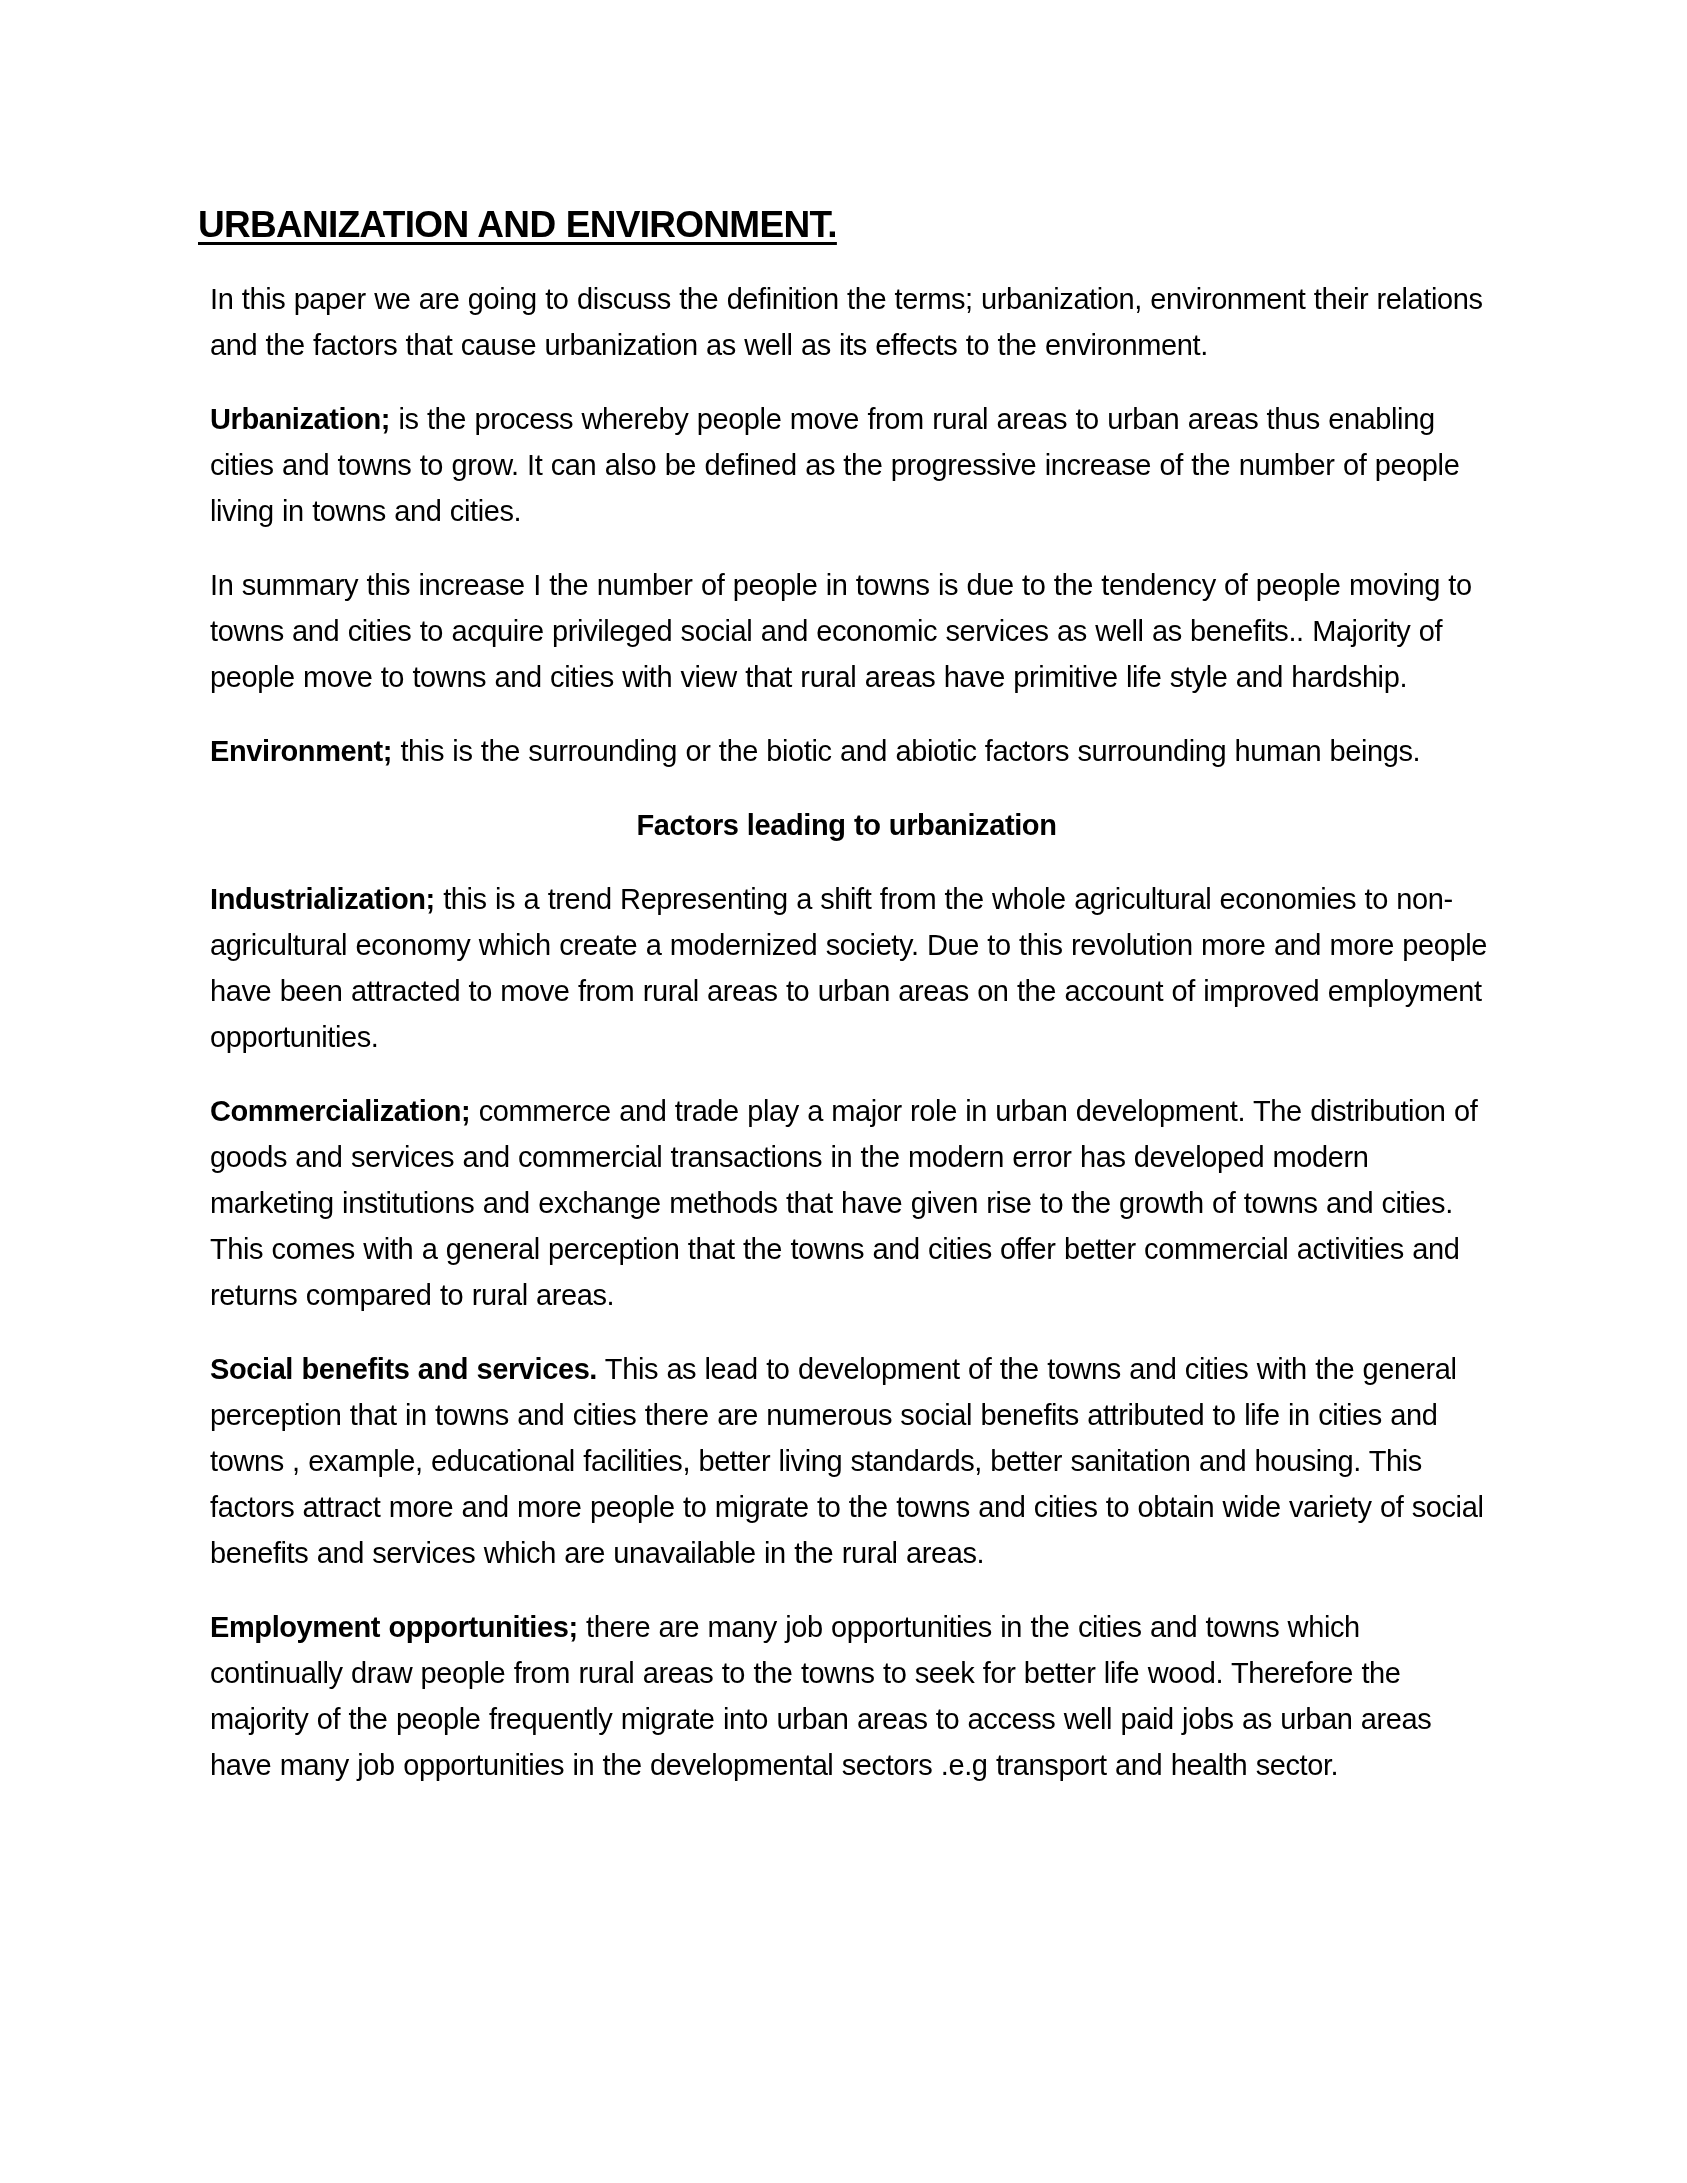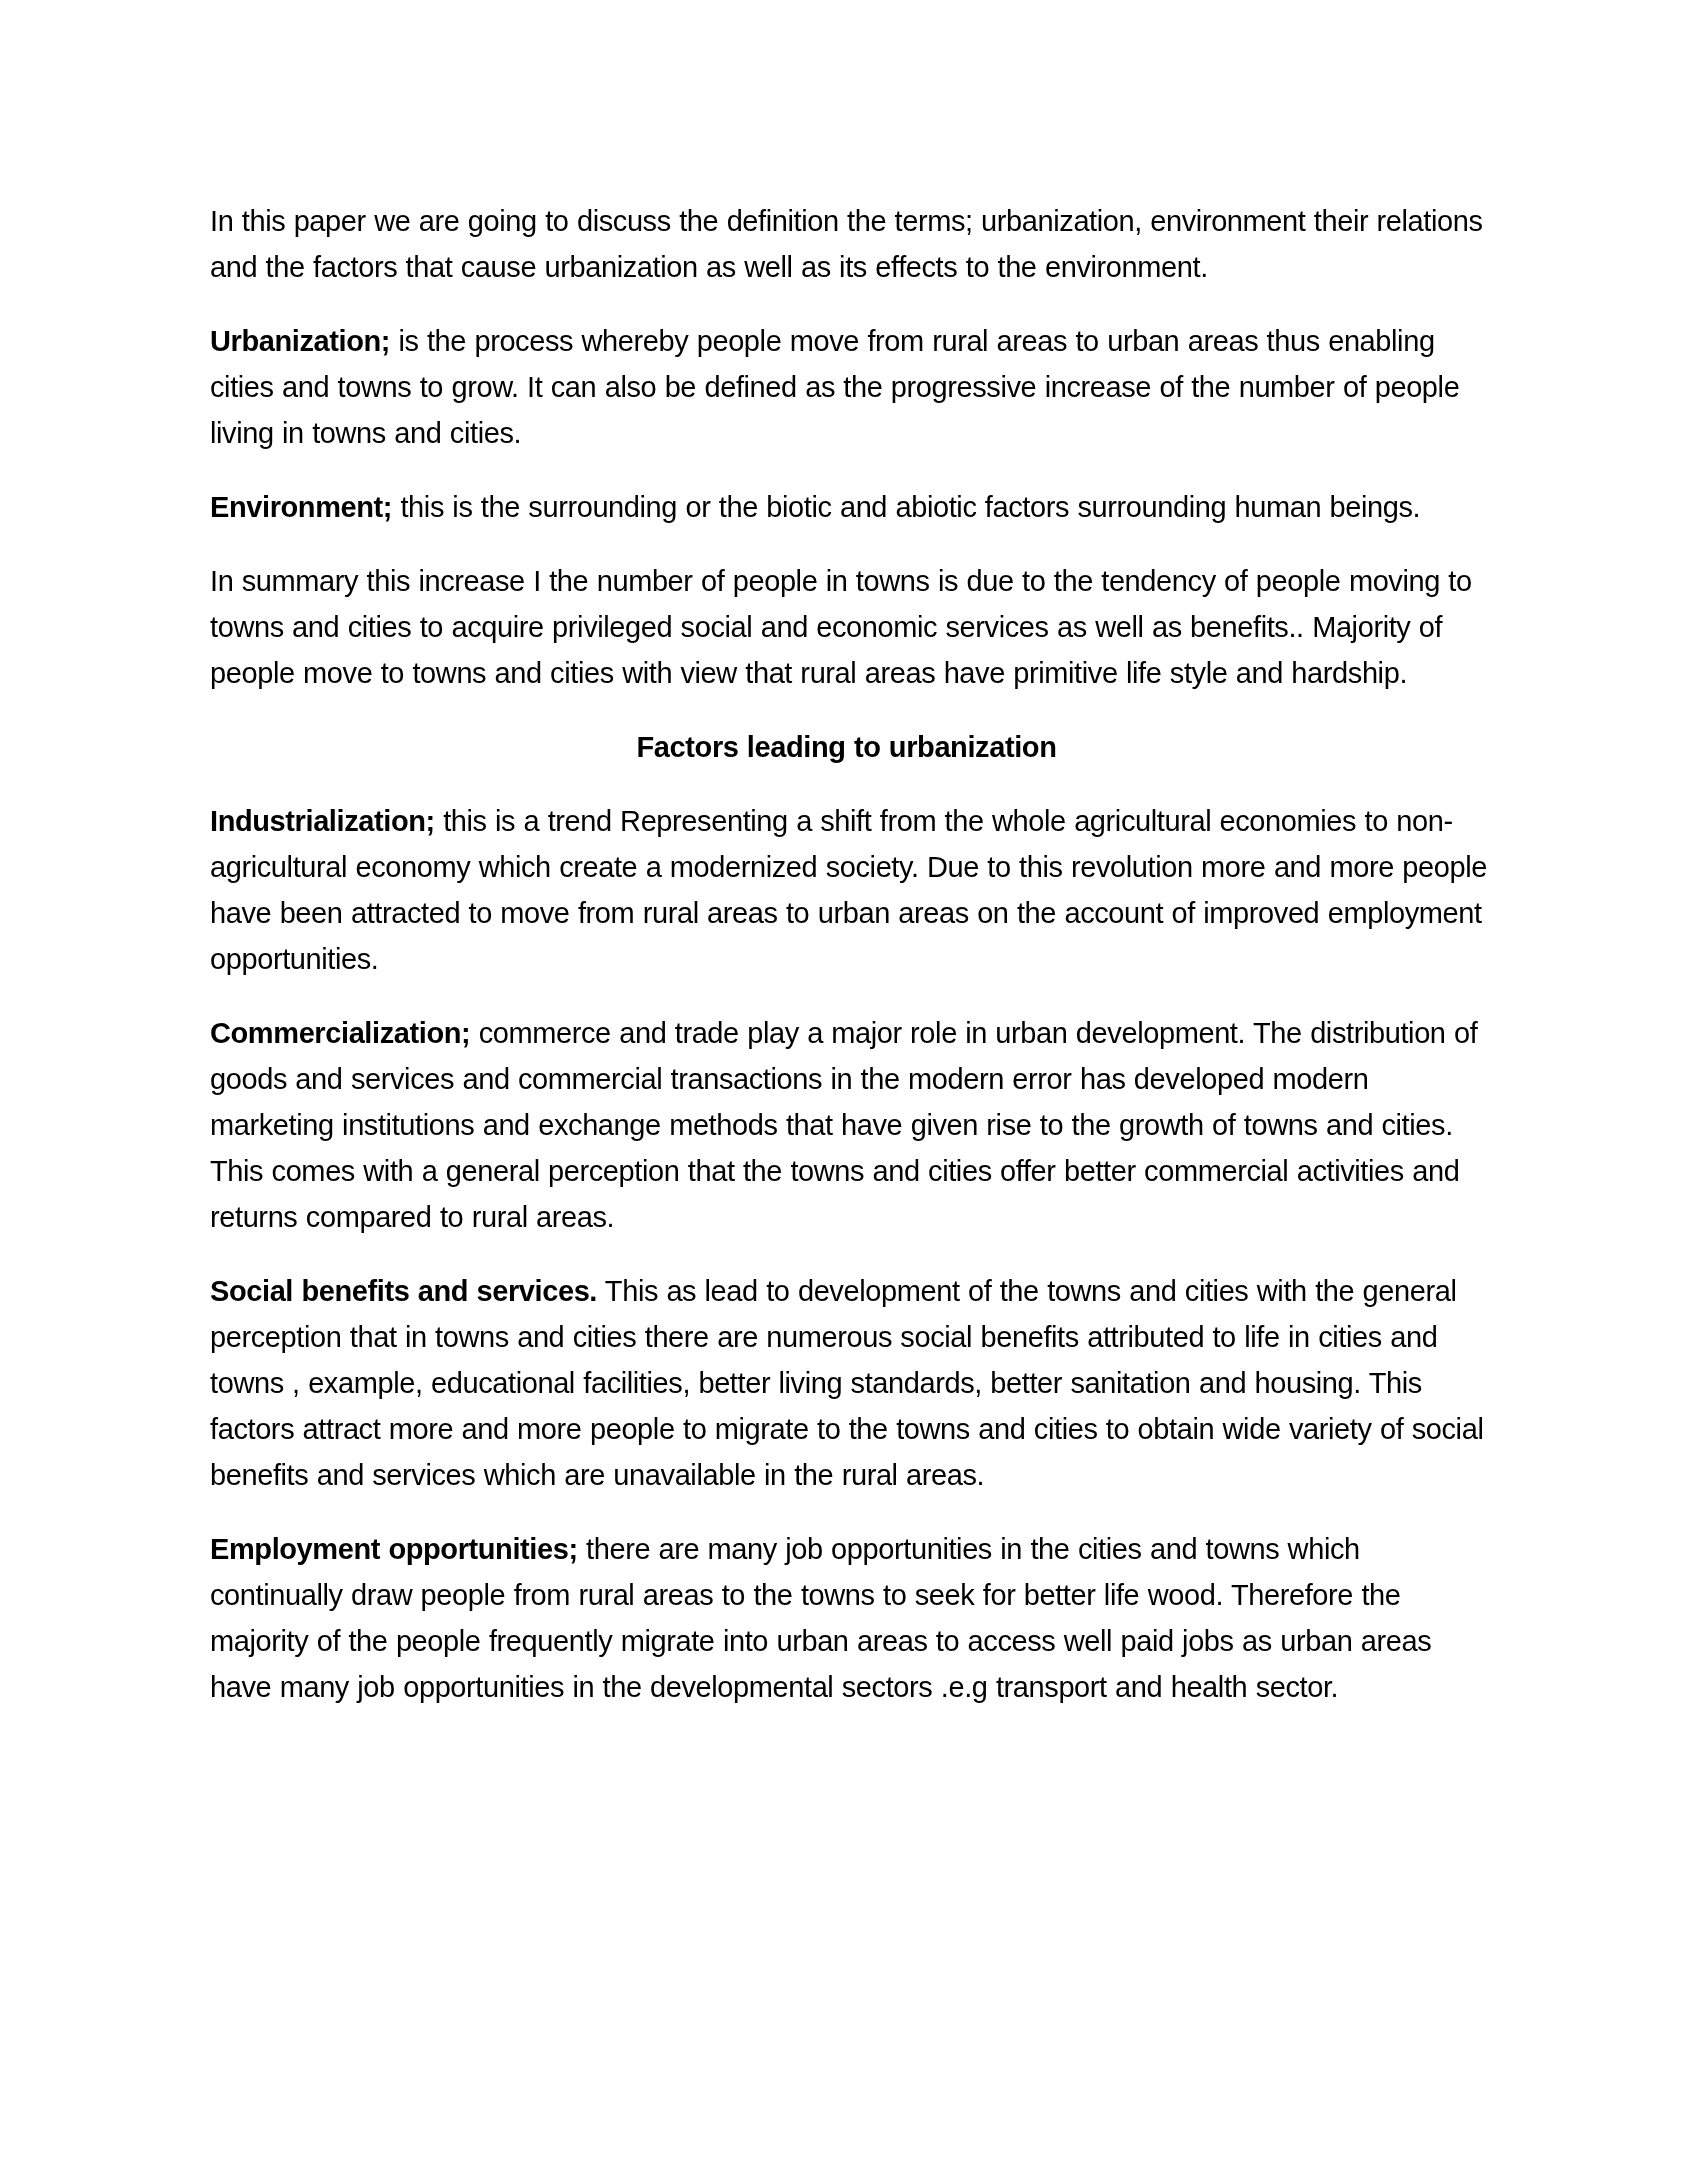--- a/index.html
+++ b/index.html
@@ -27,35 +27,36 @@
     letter-spacing: -0.7px;
   }
   p { margin: 0 0 28px 12px; }
   .lead { font-weight: bold; }
   .heading { font-weight: bold; margin: 0 0 28px 0; text-align: center; }
 </style>
 </head>
 <body>
 
 <div class="page">
+  <div class="title">URBANIZATION AND ENVIRONMENT.</div>
 
   <p>
     <span>In this paper we are going to discuss the definition the terms; urbanization, environment their relations and the factors that cause urbanization as well as its effects to the environment.</span>
   </p>
 
   <p>
     <span class="lead">Urbanization;</span><span> is the process whereby people move from rural areas to urban areas  thus enabling cities and towns to grow. It can also be defined as the progressive increase  of the number of people living in towns and cities.</span>
   </p>
 
   <p>
-    <span class="lead">Environment;</span><span>  this is the surrounding or the biotic and abiotic factors surrounding human beings.</span>
+    <span>In summary this increase I the number of people in towns is due to the tendency of people moving to towns and cities to acquire privileged social and economic services as well as benefits.. Majority of people move to towns and cities with view that rural areas have primitive life style and hardship.</span>
   </p>
 
   <p>
-    <span>In summary this increase I the number of people in towns is due to the tendency of people moving to towns and cities to acquire privileged social and economic services as well as benefits.. Majority of people move to towns and cities with view that rural areas have primitive life style and hardship.</span>
+    <span class="lead">Environment;</span><span>  this is the surrounding or the biotic and abiotic factors surrounding human beings.</span>
   </p>
 
   <div class="heading">Factors leading to urbanization</div>
 
   <p>
     <span class="lead">Industrialization;</span><span> this is a trend Representing a shift from the whole agricultural economies to non-agricultural economy which create a modernized society. Due to this revolution more and more people have been attracted to move from rural areas to urban areas  on the account of improved employment opportunities.</span>
   </p>
 
   <p>
     <span class="lead">Commercialization;</span><span> commerce and trade play a major role in urban development. The distribution of goods and services and commercial transactions in the modern error  has developed modern marketing institutions and exchange methods that  have given rise to the growth of towns and cities. This comes with a general perception that the towns and cities offer better commercial activities and returns compared to rural areas.</span>

